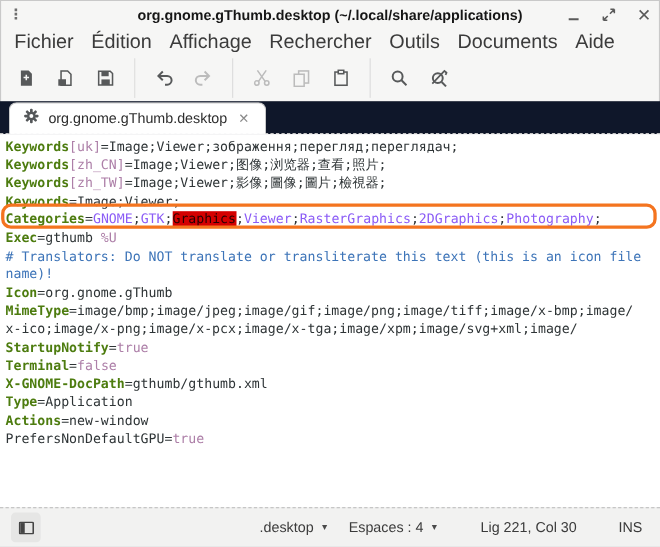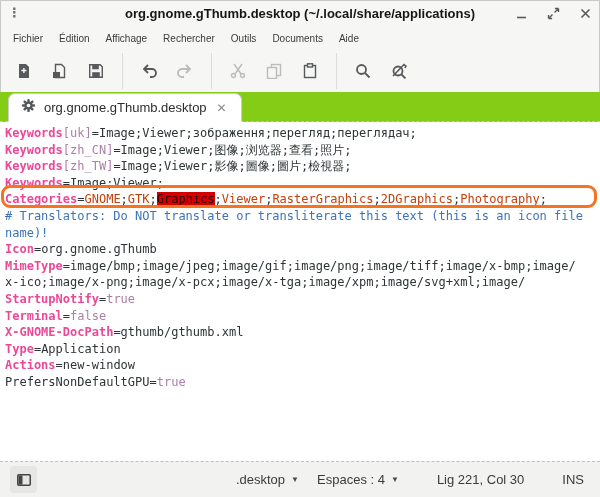--- a/index.html
+++ b/index.html
@@ -9,43 +9,43 @@
   
   .titlebar{height:26px;display:flex;align-items:center;padding:0 8px;position:relative;flex:0 0 auto;}
   .appmenu{color:#6e6e6e;font-size:13px;font-weight:bold;width:14px;text-align:left;cursor:default;line-height:10px;}
   .title{position:absolute;left:0;right:0;text-align:center;font-size:13px;font-weight:bold;color:#161616;pointer-events:none;}
   .winctrls{margin-left:auto;display:flex;align-items:center;gap:18px;z-index:2;}
   .winbtn{color:#5a5a5a;width:14px;height:14px;display:flex;align-items:center;justify-content:center;}
   .winbtn svg{display:block;}
 
   
   .menubar{height:24px;display:flex;align-items:center;padding:0 6px;gap:2px;flex:0 0 auto;}
-  .menuitem{font-size:10px;color:#3b3b3b;padding:2px 7px;border-radius:3px;}
+  .menuitem{font-size:18px;color:#3b3b3b;padding:2px 7px;border-radius:3px;}
 
   
   .toolbar{height:42px;display:flex;align-items:center;padding:0 6px;flex:0 0 auto;}
   .tbtn{width:28px;height:28px;display:flex;align-items:center;justify-content:center;color:#57595a;margin:0 4px;}
   .tbtn.disabled{color:#bcbcbc;}
   .tsep{width:1px;height:36px;background:#dcdcdc;margin:0 8px;}
   .tbtn svg{display:block;}
 
   
-  .tabbar{height:29px;display:flex;align-items:flex-end;padding:0 0 0 8px;border-bottom:1px dashed #c3c3c3;flex:0 0 auto;background:#84cc16;}
+  .tabbar{height:29px;display:flex;align-items:flex-end;padding:0 0 0 8px;border-bottom:1px dashed #c3c3c3;flex:0 0 auto;background:#0f172a;}
   .tab{position:relative;z-index:2;margin-bottom:-1px;height:27px;background:#fff;border:1px solid #cdcdcd;border-bottom:1px solid #fff;border-radius:7px 7px 0 0;display:flex;align-items:center;gap:8px;padding:0 12px;}
   .tablabel{font-size:13px;color:#2d2d2d;}
   .tabclose{color:#8a8a8a;font-size:12px;font-weight:bold;padding:0 2px;}
   .gear{color:#55585a;}
 
   
   .editor{flex:1 1 auto;background:#fff;position:relative;overflow:hidden;padding:3px 0 0 5px;font-family:"DejaVu Sans Mono","Liberation Mono",monospace;font-size:12px;line-height:16.6px;}
   .codeline{white-space:pre;height:16.6px;}
-  .k{color:#ec4899;font-weight:bold;}
+  .k{color:#4d7c0f;font-weight:bold;}
   .l{color:#ad7fa8;}
   .p{color:#2e3436;}
-  .b{color:#c2410c;}
+  .b{color:#8b5cf6;}
   .v{color:#ad7fa8;}
   .c{color:#3d74b8;}
   .s{color:#b42020;font-weight:bold;}
   .m{background:#d40000;color:#2b0000;font-weight:normal;}
   .annotation{position:absolute;left:1px;right:3px;top:63px;height:17px;border:3px solid #f4741f;border-radius:9px;pointer-events:none;}
 
   
   .statusbar{height:35px;flex:0 0 auto;border-top:1px dashed #c0c0c0;background:#f2f2f1;display:flex;align-items:center;padding:0 10px;font-size:13px;color:#3b3b3b;}
   .panelbtn{width:27px;height:27px;border-radius:4px;background:#e6e6e5;display:flex;align-items:center;justify-content:center;color:#444;}
   .statusright{margin-left:auto;display:flex;align-items:center;}
@@ -177,20 +177,21 @@
     </div>
   </div>
 
   <div class="editor" id="editor">
 
   <div class="codeline"><span class="k">Keywords</span><span class="l">[uk]</span><span class="p">=Image;Viewer;зображення;перегляд;переглядач;</span></div>
       <div class="codeline"><span class="k">Keywords</span><span class="l">[zh_CN]</span><span class="p">=Image;Viewer;图像;浏览器;查看;照片;</span></div>
       <div class="codeline"><span class="k">Keywords</span><span class="l">[zh_TW]</span><span class="p">=Image;Viewer;影像;圖像;圖片;檢視器;</span></div>
       <div class="codeline"><span class="k">Keywords</span><span class="p">=Image;Viewer;</span></div>
       <div class="codeline"><span class="k">Categories</span><span class="p">=</span><span class="b">GNOME</span><span class="p">;</span><span class="b">GTK</span><span class="p">;</span><span class="m">Graphics</span><span class="p">;</span><span class="b">Viewer</span><span class="p">;</span><span class="b">RasterGraphics</span><span class="p">;</span><span class="b">2DGraphics</span><span class="p">;</span><span class="b">Photography</span><span class="p">;</span></div>
+      <div class="codeline"><span class="k">Exec</span><span class="p">=gthumb </span><span class="v">%U</span></div>
       <div class="codeline"><span class="c"># Translators: Do NOT translate or transliterate this text (this is an icon file</span></div>
       <div class="codeline"><span class="c">name)!</span></div>
       <div class="codeline"><span class="k">Icon</span><span class="p">=org.gnome.gThumb</span></div>
       <div class="codeline"><span class="k">MimeType</span><span class="p">=image/bmp;image/jpeg;image/gif;image/png;image/tiff;image/x-bmp;image/</span></div>
       <div class="codeline"><span class="p">x-ico;image/x-png;image/x-pcx;image/x-tga;image/xpm;image/svg+xml;image/</span></div>
       <div class="codeline"><span class="k">StartupNotify</span><span class="p">=</span><span class="v">true</span></div>
       <div class="codeline"><span class="k">Terminal</span><span class="p">=</span><span class="v">false</span></div>
       <div class="codeline"><span class="k">X-GNOME-DocPath</span><span class="p">=gthumb/gthumb.xml</span></div>
       <div class="codeline"><span class="k">Type</span><span class="p">=Application</span></div>
       <div class="codeline"><span class="k">Actions</span><span class="p">=new-window</span></div>

